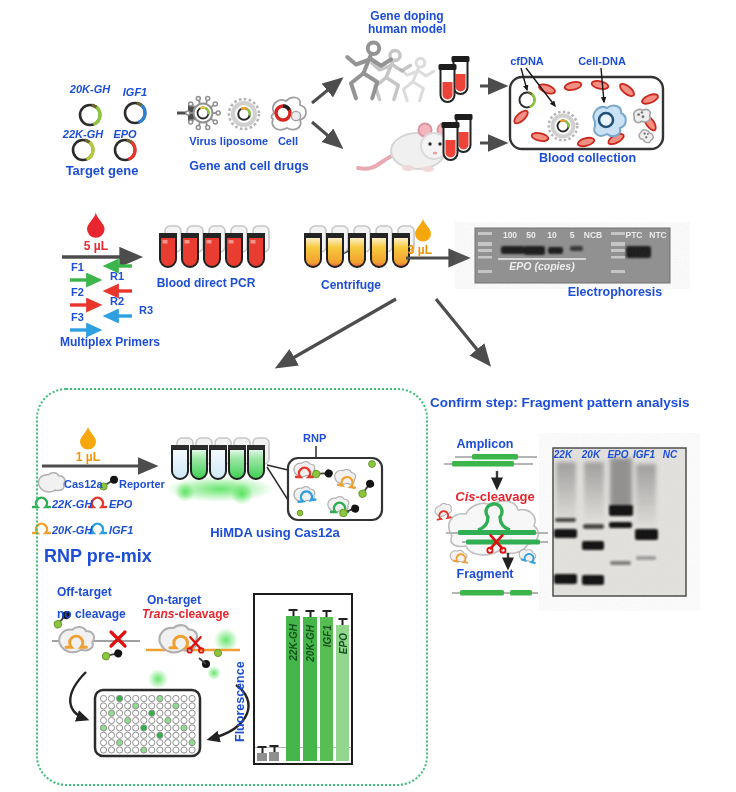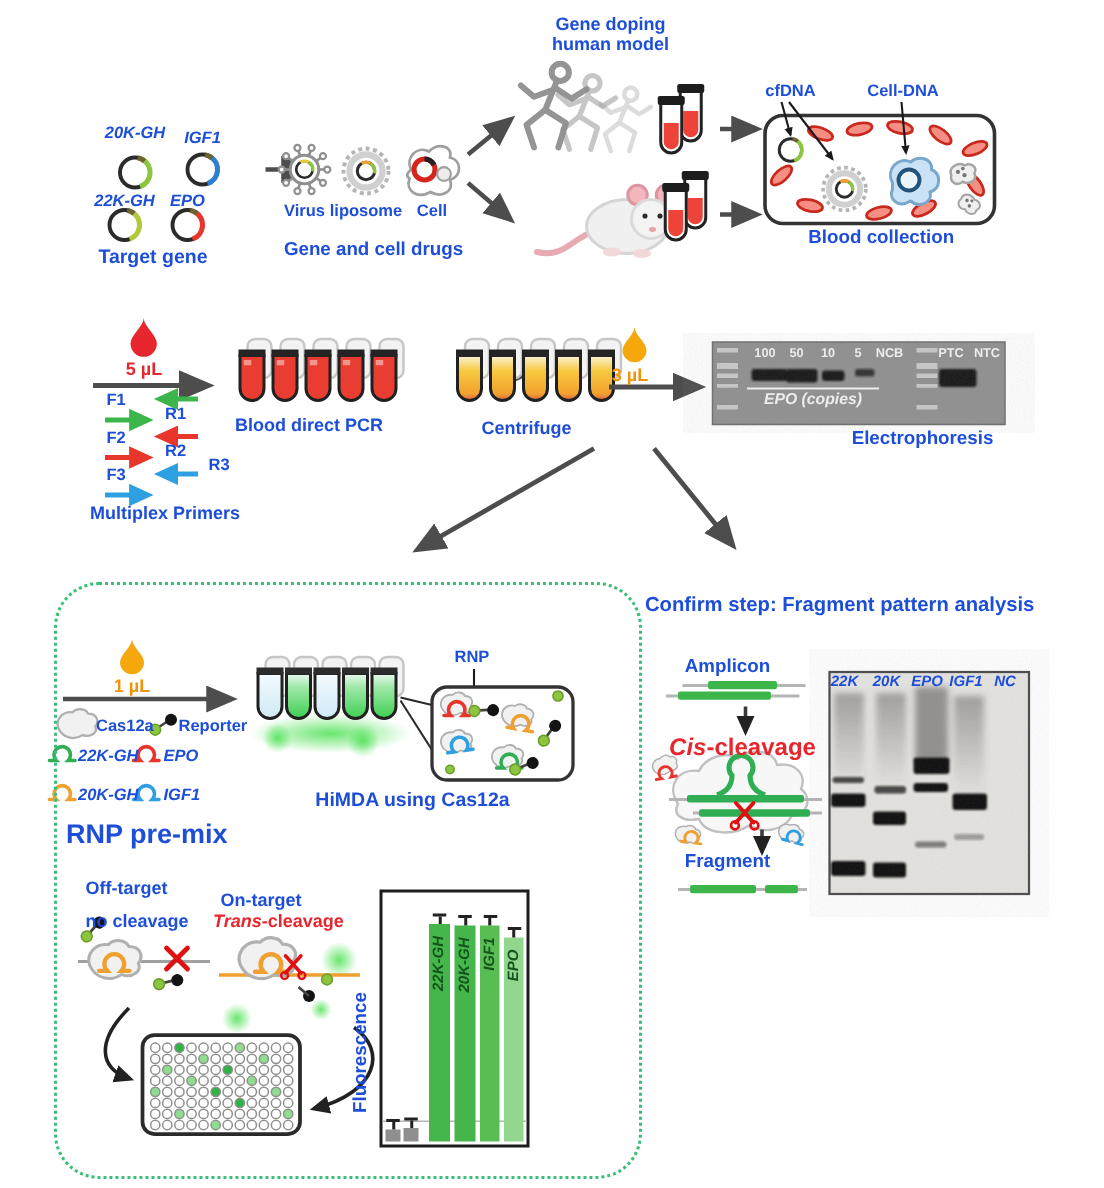--- a/index.html
+++ b/index.html
@@ -670,21 +670,21 @@
           <div class="whisk">
             <i></i>
           </div>
           <span class="blab">EPO</span>
         </div>
       </div>
     </div>
 
 <div class="lbl b" style="left:430px;top:395px;font-size:13.5px;width:300px;">Confirm step: Fragment pattern analysis</div>
 <div class="lbl b c" style="left:435px;top:437px;width:100px;font-size:12.5px;">Amplicon</div>
-<div class="lbl b c red" style="left:430px;top:490px;width:130px;font-size:16px;"><span class="i">Cis</span><span>-cleavage</span></div>
+<div class="lbl b c red" style="left:430px;top:490px;width:130px;font-size:13px;"><span class="i">Cis</span><span>-cleavage</span></div>
 <div class="lbl b c" style="left:435px;top:567px;width:100px;font-size:12.5px;">Fragment</div>
 <div class="lbl b i c" style="left:551px;top:449px;width:24px;font-size:10px;">22K</div>
 <div class="lbl b i c" style="left:579px;top:449px;width:24px;font-size:10px;">20K</div>
 <div class="lbl b i c" style="left:606px;top:449px;width:24px;font-size:10px;">EPO</div>
 <div class="lbl b i c" style="left:631px;top:449px;width:26px;font-size:10px;">IGF1</div>
 <div class="lbl b i c" style="left:659px;top:449px;width:22px;font-size:10px;">NC</div>
 
 </div>
 
 </body></html>

